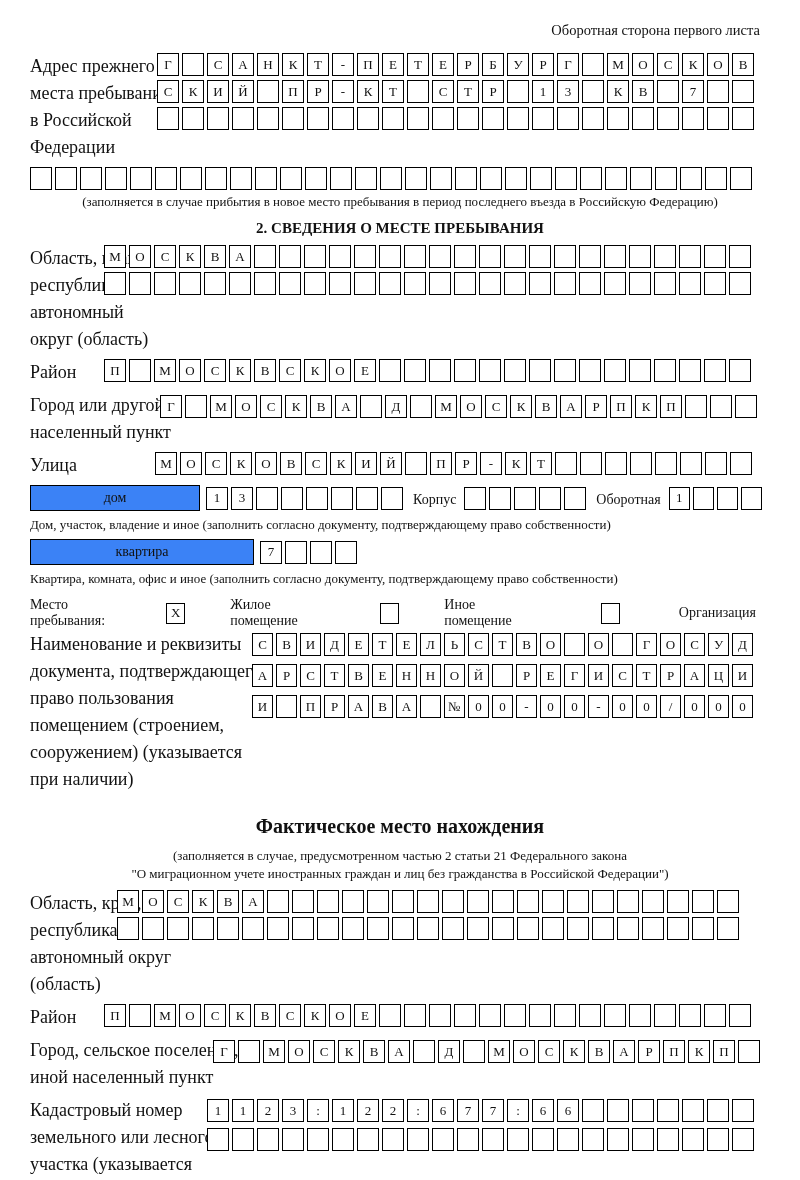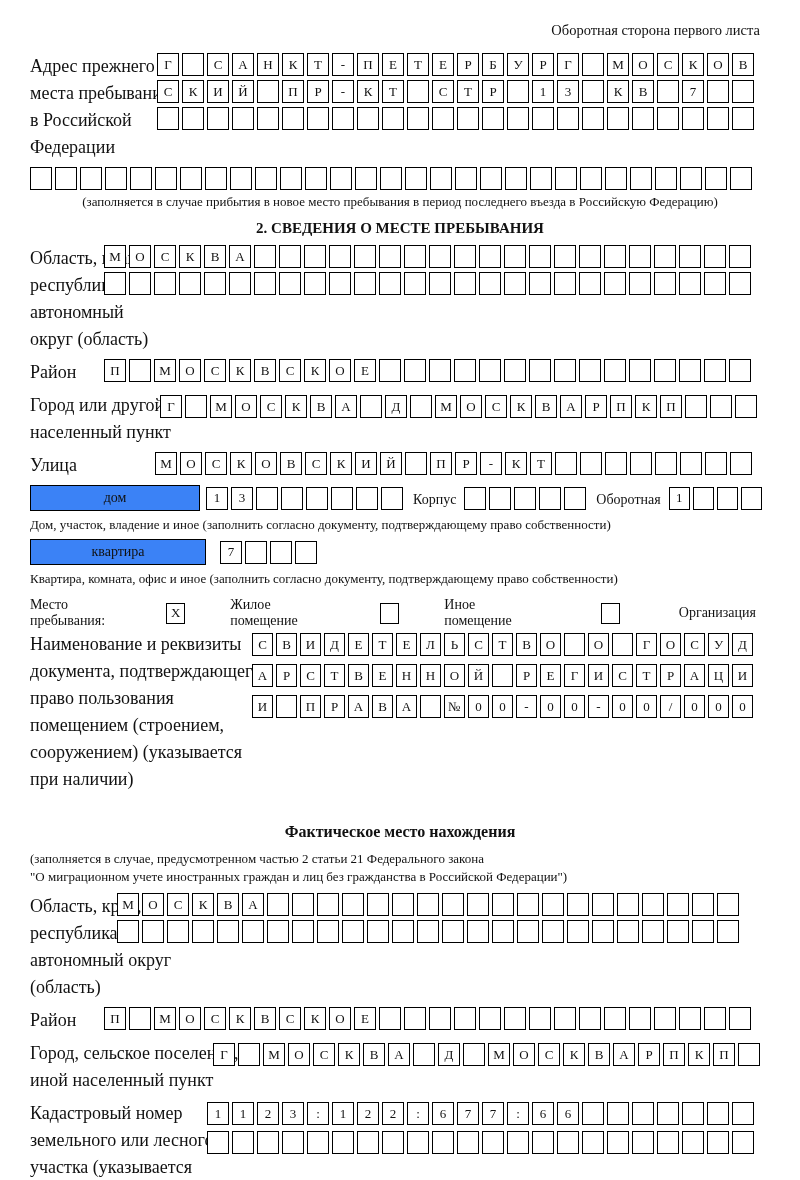--- a/index.html
+++ b/index.html
@@ -19,22 +19,22 @@
   .note-center{text-align:center;}
   .sec-title{text-align:center;font-weight:bold;font-size:15px;margin:10px 0 8px 0;}
   .bigbox{box-sizing:border-box;border:1.6px solid #000;height:26px;display:flex;
     align-items:center;justify-content:center;font-size:14px;flex:none;background:#3b82f6;}
   .inline-lbl{font-size:14px;margin:3px 8px 0 10px;flex:none;font-family:Liberation Serif, serif;}
   .chk{box-sizing:border-box;width:19px;height:21px;border:1.6px solid #000;
     display:inline-flex;align-items:center;justify-content:center;
     font-size:13px;flex:none;background:#fff;}
   .mesto-row{display:flex;align-items:center;margin:10px 0 2px 0;font-size:14px;gap:35px;}
   .mesto-row .opt-label{margin:0 14px 0 10px;}
-  .fact-title{text-align:center;font-weight:bold;font-size:16px;margin:30px 0 10px 0;}
-  .fact-note{font-size:13px;margin:2px 0;}
+  .fact-title{text-align:center;font-weight:bold;font-size:20px;margin:22px 0 10px 0;}
+  .fact-note{text-align:center;font-size:13px;margin:2px 0;}
   .stamp-box{box-sizing:border-box;border:1.8px solid #000;width:360px;height:173px;
     margin:10px 0 6px 365px;background:#fff;}
 </style>
 </head>
 <body>
 
 <div class="page">
 
   <div class="side-note">Оборотная сторона первого листа</div>
 
@@ -343,21 +343,21 @@
     <div class="cells cells-sm">
         <span class="cell">1</span>
         <span class="cell"></span>
         <span class="cell"></span>
         <span class="cell"></span>
       </div>
   </div>
   <div class="note">Дом, участок, владение и иное (заполнить согласно документу, подтверждающему право собственности)</div>
 
   <div class="row" style="align-items:center">
-    <div class="bigbox" style="width:176px;margin-right:14px">
+    <div class="bigbox" style="width:224px;margin-right:6px">
       <span>квартира</span>
     </div>
     <div class="cells">
         <span class="cell">7</span>
         <span class="cell"></span>
         <span class="cell"></span>
         <span class="cell"></span>
       </div>
   </div>
   <div class="note">Квартира, комната, офис и иное (заполнить согласно документу, подтверждающему право собственности)</div>

